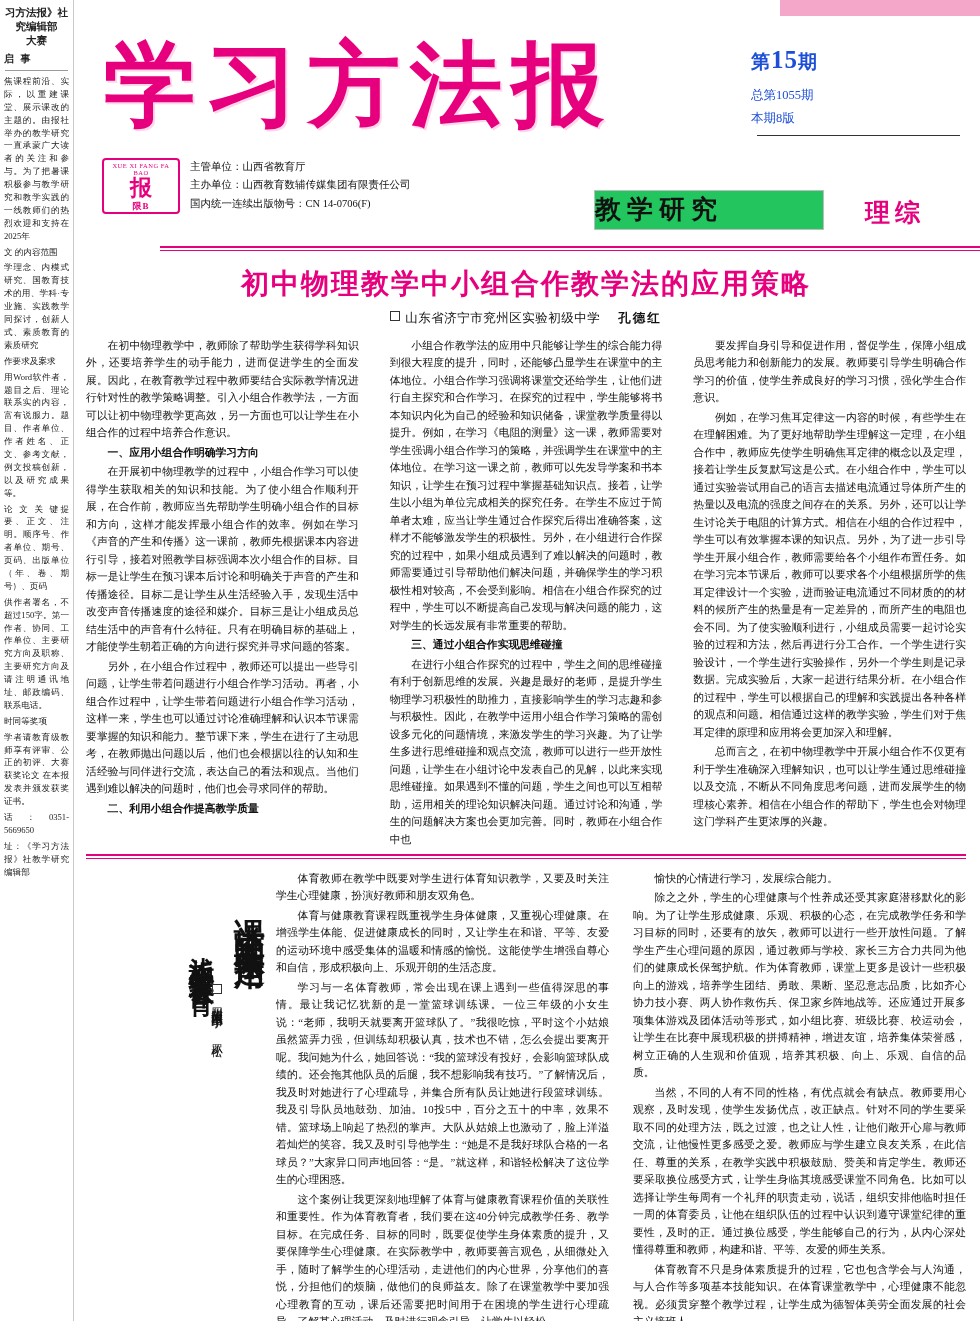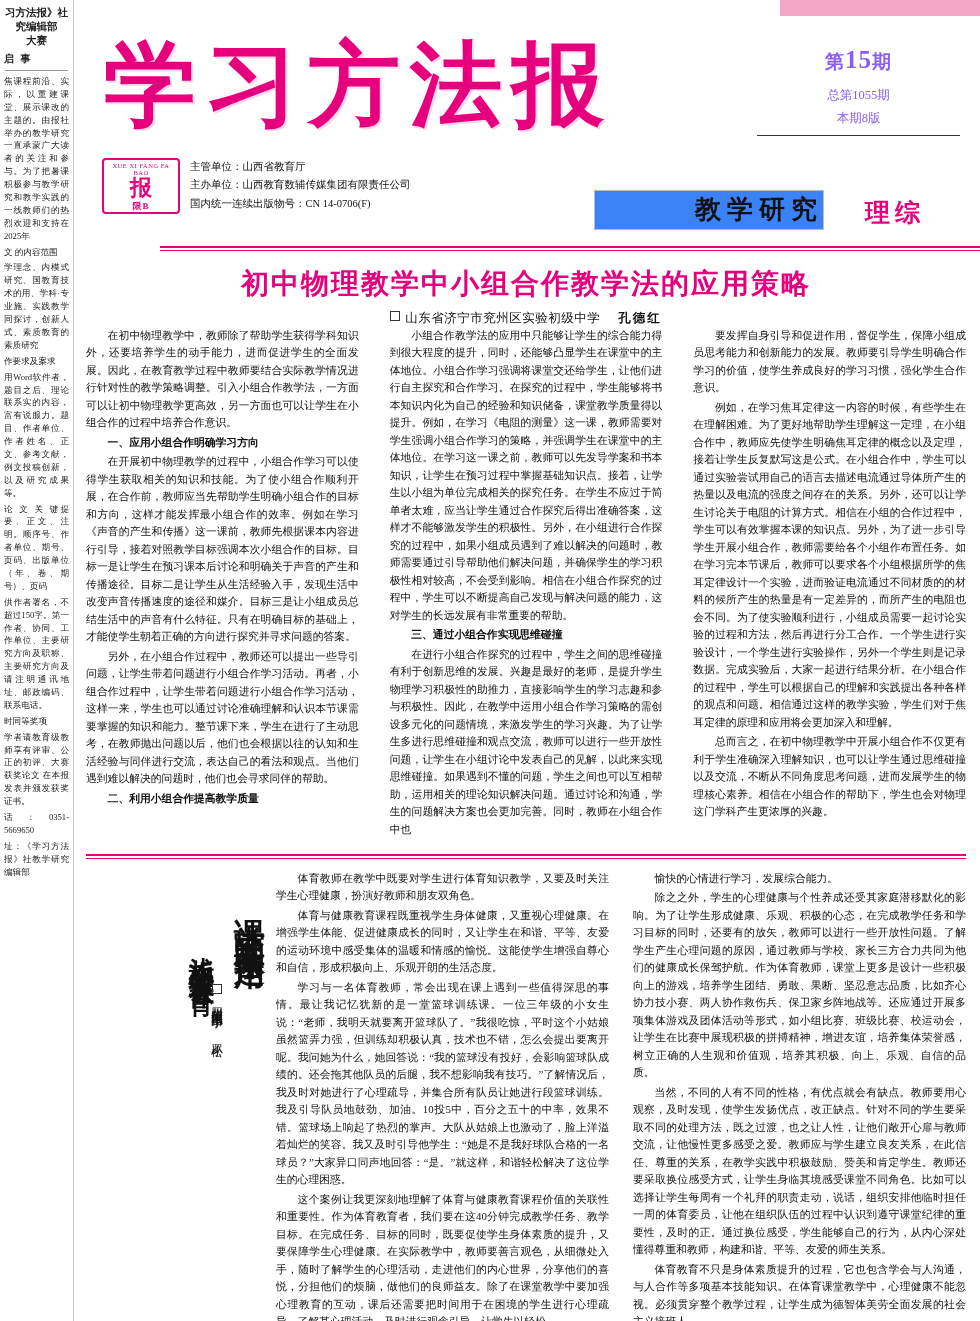--- a/index.html
+++ b/index.html
@@ -90,24 +90,24 @@
     letter-spacing: 10px;
     line-height: 110px;
     white-space: nowrap;
     text-shadow: 1px 1px 0 #ffd7ea, 2px 2px 0 #ffd7ea;
   }
   .issue-block {
     position: absolute;
     right: 14px;
     top: 36px;
     width: 215px;
-    text-align: center;
+    text-align: left;
     font-size: 13px;
     line-height: 1.9;
-    color: #8b5cf6;
+    color: #1d4ed8;
   }
   .issue-block .issue-no {
     font-size: 19px;
     font-weight: bold;
     letter-spacing: 1px;
   }
   .issue-block .issue-no .num {
     font-size: 25px;
   }
   .issue-block .line {
@@ -161,24 +161,24 @@
     line-height: 1.75;
     color: #111;
   }
 
   .section-tag {
     position: absolute;
     left: 520px;
     top: 190px;
     width: 230px;
     height: 40px;
-    background: #3b82f6;
+    background: #22c55e;
     border: 1px solid #bdbdbd;
     box-sizing: border-box;
-    text-align: right;
+    text-align: left;
     font-size: 26px;
     font-weight: bold;
     letter-spacing: 6px;
     line-height: 38px;
     color: #111;
   }
   .subject-tag {
     position: absolute;
     right: 55px;
     top: 196px;
@@ -224,20 +224,21 @@
     font-size: 28px;
     font-weight: bold;
     color: #e6007e;
     letter-spacing: 2px;
     line-height: 44px;
     margin-bottom: 4px;
   }
   .byline {
     text-align: center;
     font-size: 12.5px;
+    margin-bottom: 10px;
     letter-spacing: .5px;
   }
   .byline .sq {
     display: inline-block;
     width: 8px;
     height: 8px;
     border: 1px solid #333;
     margin-right: 5px;
     vertical-align: 1px;
   }

